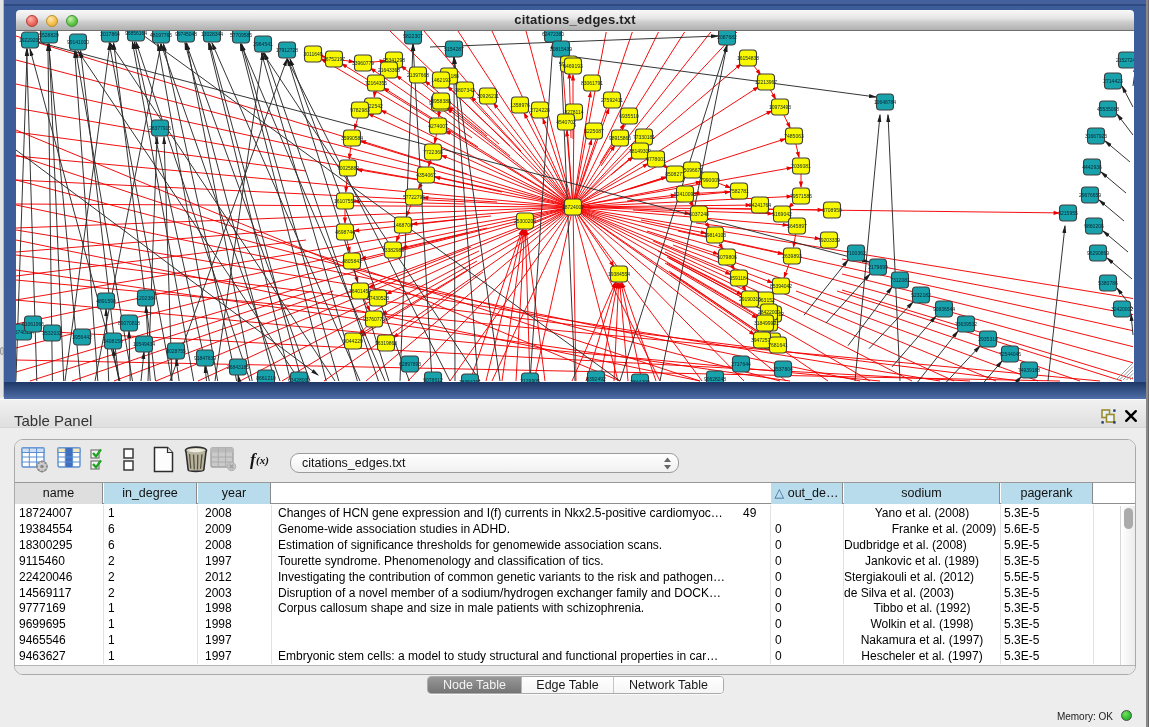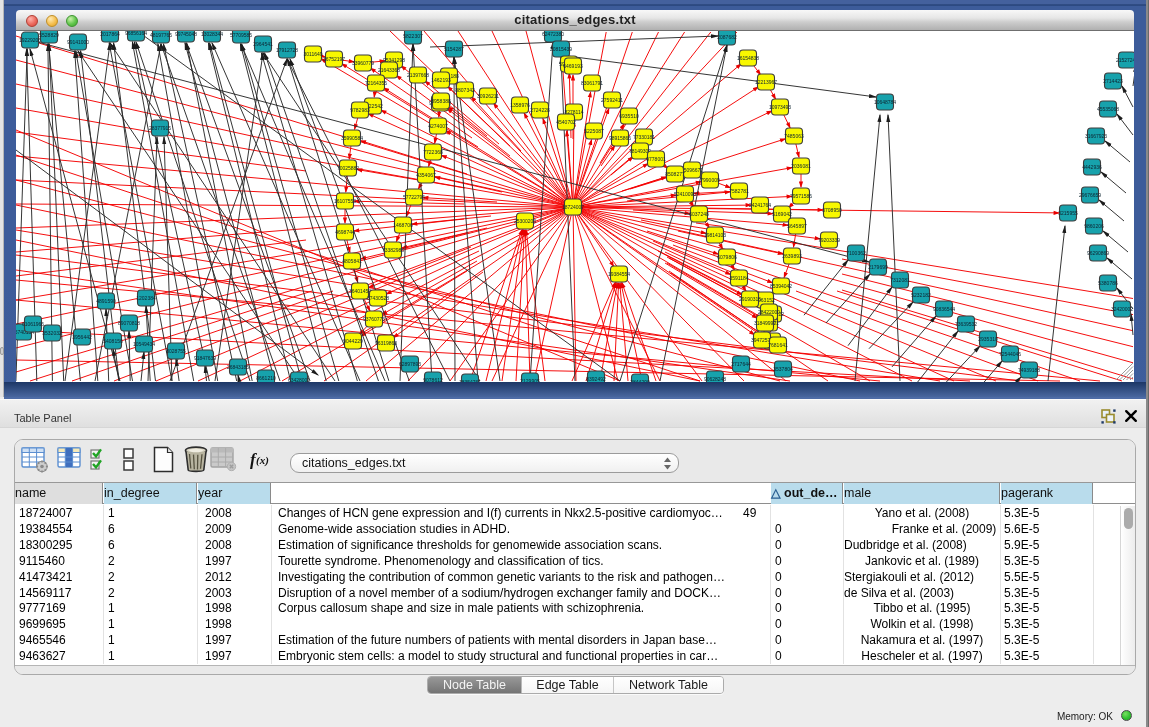--- a/index.html
+++ b/index.html
@@ -21,33 +21,33 @@
   background:linear-gradient(#f8f8f8 0%, #e6e6e6 40%, #cdcdcd 60%, #b0b0b0 100%);
   border-bottom:1px solid #6f6f6f; border-radius:4px 4px 0 0; }
 #titlebar .tl { position:absolute; top:4.5px; width:12px; height:12px; border-radius:50%; }
 #title { text-align:center; font-size:13px; font-weight:bold; color:#222; line-height:20px; letter-spacing:0.2px; }
 #canvas { position:relative; width:1118px; height:351px; background:#fff; overflow:hidden; }
 
 
 #panel { position:absolute; left:0; top:397px; width:1149px; height:330px; background:#ededed; }
 #bluecap { position:absolute; left:4px; top:0; width:1142px; height:2px; background:#4e6ca6; }
 #phead { position:absolute; left:0; top:2px; width:1149px; height:29px; background:linear-gradient(#f1f1f1,#dfdfdf); border-top:1px solid #fafafa; border-bottom:1px solid #d6d6d6;}
-#phead .t { position:absolute; left:14px; top:12px; font-size:11px; color:#333; }
+#phead .t { position:absolute; left:14px; top:12px; font-size:15px; color:#333; }
 #pclose { position:absolute; right:11px; top:9px; width:14px; height:14px; }
 #pfloat { position:absolute; right:33px; top:9px; width:15px; height:15px; }
 
 #tblbox { position:absolute; left:14px; top:42px; width:1122px; height:236px;
   background:#fff; border:1px solid #a9a9a9; border-radius:9px; overflow:hidden; }
 #toolbar { position:absolute; left:0; top:0; width:100%; height:42px; background:#e9e9e9; }
 #combo { position:absolute; left:275px; top:13px; width:389px; height:20px; border:1px solid #9b9b9b; border-radius:9px;
   background:linear-gradient(#ffffff,#f0f0f0); font-size:12.5px; color:#111; line-height:18px; padding-left:11px; }
 
 #thead { position:absolute; left:0; top:42px; width:1121px; height:22px; background:#fff; border-top:1px solid #989898; border-bottom:1px solid #8e8e8e; }
 #thead .hc { position:absolute; top:0; height:21px; background:#b9dcec; border-right:1px solid #8a8a8a;
-  font-size:12.5px; color:#111; text-align:left; line-height:21px; }
+  font-size:12.5px; color:#111; text-align:center; line-height:21px; }
 #rows { position:absolute; left:0; top:65px; width:1121px; height:159px; background:#fff; font-size:12px; color:#000; }
 #rows .r { position:absolute; left:0; width:1121px; height:16px; line-height:16px; white-space:nowrap; }
 #rows .c { position:absolute; top:0; height:16px; overflow:hidden; }
 #rows .gl { position:absolute; top:0; width:1px; height:159px; background:#e2e2e2; }
 #tbot { position:absolute; left:0; top:225px; width:1121px; height:11px; background:#e9e9e9; border-top:1px solid #b5b5b5; }
 #vsb { position:absolute; left:1105px; top:66px; width:16px; height:159px; background:linear-gradient(90deg,#ffffff,#ebebeb); border-left:1px solid #d6d6d6; }
 #vsb .th { position:absolute; left:3px; top:2px; width:9px; height:21px; background:#ababab; border-radius:4.5px; }
 
 #tabs { position:absolute; left:427px; top:279px; height:18px; border:1px solid #ababab; border-radius:4px; overflow:hidden; display:flex;
   box-shadow:0 1px 0 rgba(255,255,255,.7); }
@@ -1041,22 +1041,22 @@
           <svg style="position:absolute;right:6px;top:3px" width="9" height="13" viewBox="0 0 9 13">
             <path d="M4.5,0.5 L8,5 L1,5 z" fill="#666"></path>
             <path d="M4.5,12.5 L8,8 L1,8 z" fill="#666"></path>
           </svg>
         </div>
       </div>
       <div id="thead">
         <div class="hc" style="left:0px; width:88px; background:#dedede;">name</div>
         <div class="hc" style="left:89px; width:93px;">in_degree</div>
         <div class="hc" style="left:183px; width:73px;">year</div>
-        <div class="hc" style="left:756px; width:72px;font-weight:bold;"><span style="color:#2b5f92">△</span> out_de…</div>
-        <div class="hc" style="left:829px; width:156px;">male</div>
+        <div class="hc" style="left:756px; width:72px;"><span style="color:#2b5f92">△</span> out_de…</div>
+        <div class="hc" style="left:829px; width:156px;">sodium</div>
         <div class="hc" style="left:986px; width:92px;">pagerank</div>
       </div>
       <div id="rows">
           <div class="r" style="top:0.0px">
             <div class="c" style="left:4px;width:84px">18724007</div>
             <div class="c" style="left:93px;width:88px">1</div>
             <div class="c" style="left:190px;width:66px">2008</div>
             <div class="c" style="left:263px;width:492px">Changes of HCN gene expression and I(f) currents in Nkx2.5-positive cardiomyoc…</div>
             <div class="c" style="left:728px;width:66px">49</div>
             <div class="c" style="left:829px;width:156px;text-align:center">Yano et al. (2008)</div>
@@ -1083,21 +1083,21 @@
 <div class="r" style="top:47.7px">
             <div class="c" style="left:4px;width:84px">9115460</div>
             <div class="c" style="left:93px;width:88px">2</div>
             <div class="c" style="left:190px;width:66px">1997</div>
             <div class="c" style="left:263px;width:492px">Tourette syndrome. Phenomenology and classification of tics.</div>
             <div class="c" style="left:760px;width:66px">0</div>
             <div class="c" style="left:829px;width:156px;text-align:center">Jankovic et al. (1989)</div>
             <div class="c" style="left:989px;width:88px">5.3E-5</div>
           </div>
 <div class="r" style="top:63.6px">
-            <div class="c" style="left:4px;width:84px">41473421</div>
+            <div class="c" style="left:4px;width:84px">22420046</div>
             <div class="c" style="left:93px;width:88px">2</div>
             <div class="c" style="left:190px;width:66px">2012</div>
             <div class="c" style="left:263px;width:492px">Investigating the contribution of common genetic variants to the risk and pathogen…</div>
             <div class="c" style="left:760px;width:66px">0</div>
             <div class="c" style="left:829px;width:156px;text-align:left">Stergiakouli et al. (2012)</div>
             <div class="c" style="left:989px;width:88px">5.5E-5</div>
           </div>
 <div class="r" style="top:79.5px">
             <div class="c" style="left:4px;width:84px">14569117</div>
             <div class="c" style="left:93px;width:88px">2</div>
@@ -1106,36 +1106,35 @@
             <div class="c" style="left:760px;width:66px">0</div>
             <div class="c" style="left:829px;width:156px;">de Silva et al. (2003)</div>
             <div class="c" style="left:989px;width:88px">5.3E-5</div>
           </div>
 <div class="r" style="top:95.4px">
             <div class="c" style="left:4px;width:84px">9777169</div>
             <div class="c" style="left:93px;width:88px">1</div>
             <div class="c" style="left:190px;width:66px">1998</div>
             <div class="c" style="left:263px;width:492px">Corpus callosum shape and size in male patients with schizophrenia.</div>
             <div class="c" style="left:760px;width:66px">0</div>
-            <div class="c" style="left:829px;width:156px;text-align:center">Tibbo et al. (1995)</div>
+            <div class="c" style="left:829px;width:156px;text-align:center">Tibbo et al. (1992)</div>
             <div class="c" style="left:989px;width:88px">5.3E-5</div>
           </div>
 <div class="r" style="top:111.3px">
             <div class="c" style="left:4px;width:84px">9699695</div>
             <div class="c" style="left:93px;width:88px">1</div>
             <div class="c" style="left:190px;width:66px">1998</div>
             <div class="c" style="left:760px;width:66px">0</div>
             <div class="c" style="left:829px;width:156px;text-align:center">Wolkin et al. (1998)</div>
             <div class="c" style="left:989px;width:88px">5.3E-5</div>
           </div>
 <div class="r" style="top:127.2px">
             <div class="c" style="left:4px;width:84px">9465546</div>
             <div class="c" style="left:93px;width:88px">1</div>
             <div class="c" style="left:190px;width:66px">1997</div>
-            <div class="c" style="left:263px;width:492px">Estimation of the future numbers of patients with mental disorders in Japan base…</div>
             <div class="c" style="left:760px;width:66px">0</div>
             <div class="c" style="left:829px;width:156px;text-align:center">Nakamura et al. (1997)</div>
             <div class="c" style="left:989px;width:88px">5.3E-5</div>
           </div>
 <div class="r" style="top:143.1px">
             <div class="c" style="left:4px;width:84px">9463627</div>
             <div class="c" style="left:93px;width:88px">1</div>
             <div class="c" style="left:190px;width:66px">1997</div>
             <div class="c" style="left:263px;width:492px">Embryonic stem cells: a model to study structural and functional properties in car…</div>
             <div class="c" style="left:760px;width:66px">0</div>

